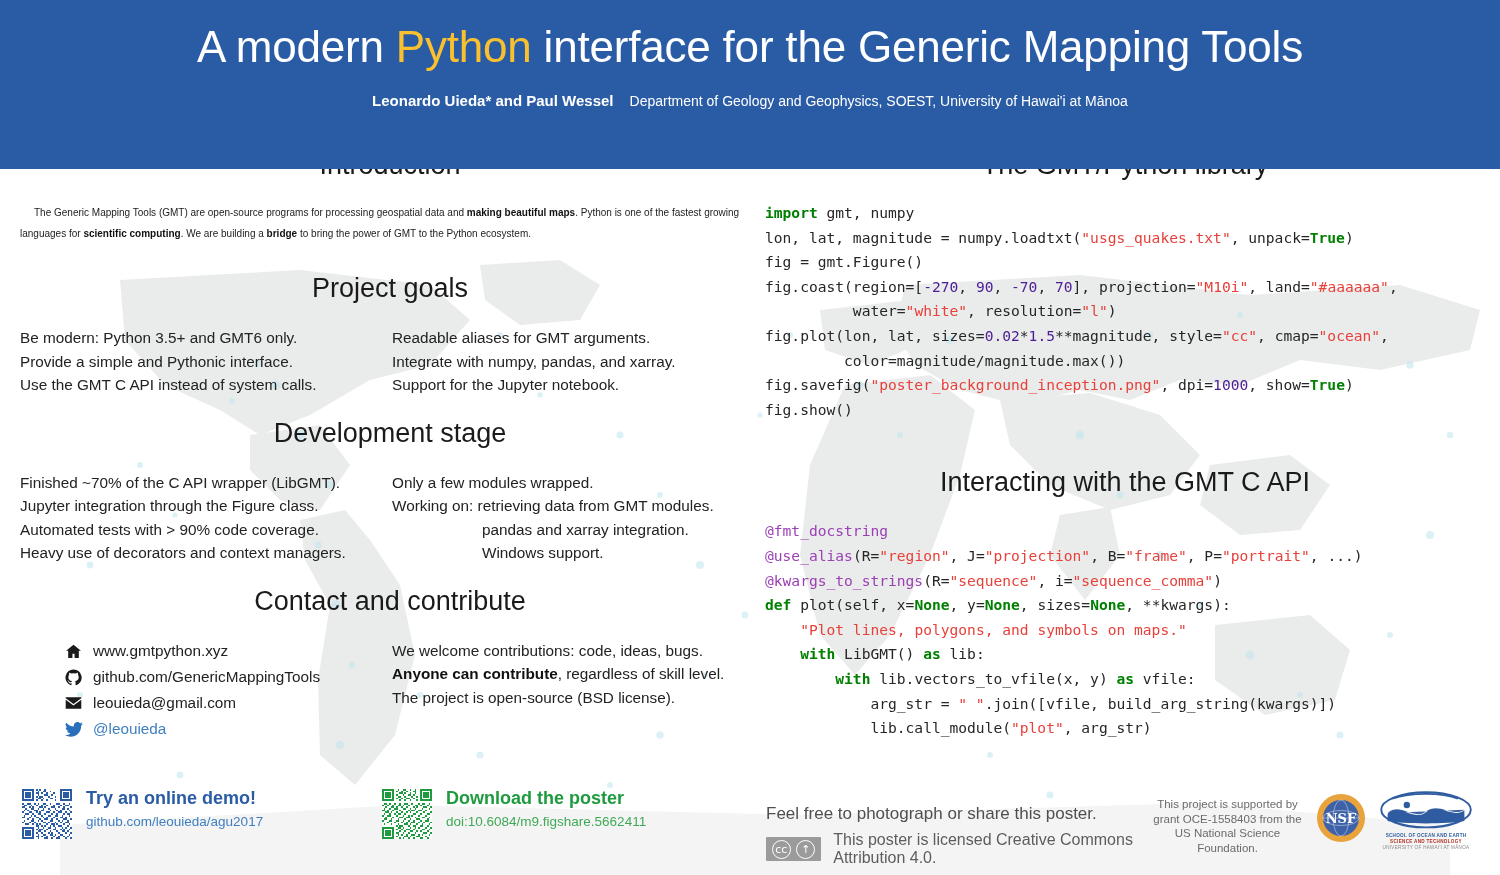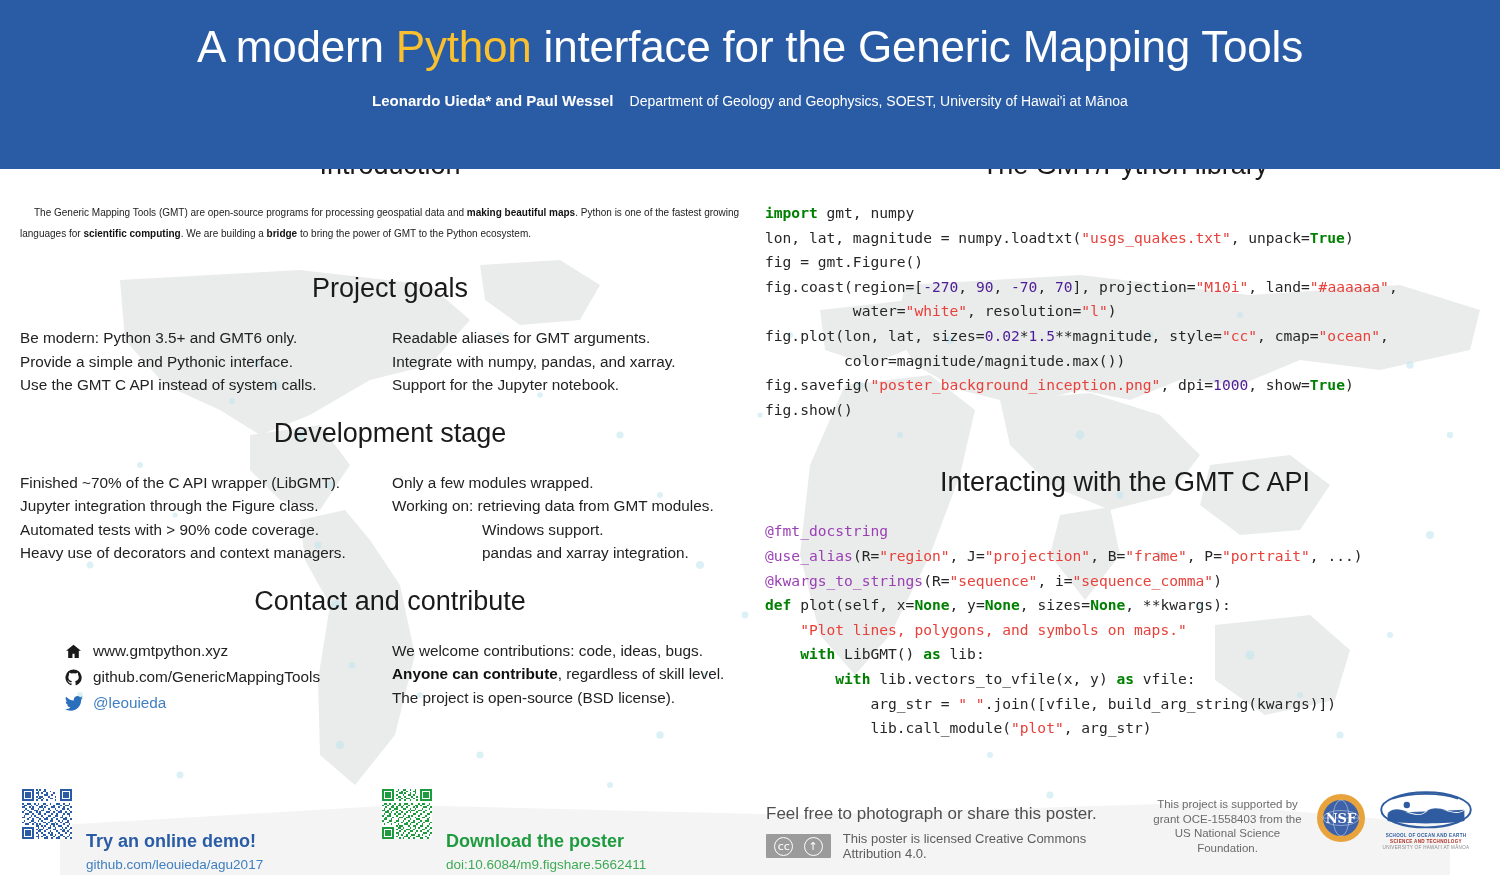--- a/index.html
+++ b/index.html
@@ -144,21 +144,21 @@
   .str  { color: #e8403a; }
   .num  { color: #4c1d95; }
   .dec  { color: #9b3fb5; }
 
   
   #footer { position: absolute; left:0; top: 775px; width:1500px; height:100px; z-index: 6; }
 
   .qr-block { position: absolute; display:flex; align-items:flex-start; }
   .qr-img { width: 50px; height: 50px; margin-top: 2px; }
   .qr-text { margin-left: 14px; }
-  .qr-title { font-size: 18px; font-weight: bold; line-height: 22px; margin-top: 43px; }
+  .qr-title { font-size: 18px; font-weight: bold; line-height: 22px; }
   .qr-sub { font-size: 13.5px; line-height: 20px; margin-top: 3px; }
 
   #qr-demo   { left: 22px;  top: 12px; }
   #qr-demo .qr-title { color: #2a5ca5; }
   #qr-demo .qr-sub   { color: #3f7fc1; }
   #qr-poster { left: 382px; top: 12px; }
   #qr-poster .qr-title { color: #1f9b3f; }
   #qr-poster .qr-sub   { color: #3faa55; }
 
   #license { position: absolute; left: 766px; top: 28px; width: 380px; }
@@ -173,21 +173,21 @@
     padding: 0 3px;
   }
   .cc-circle {
     width: 17px; height: 17px; border-radius: 50%;
     border: 1.8px solid #ffffff;
     color: #ffffff;
     font-size: 11px;
     display:flex; align-items:center; justify-content:center;
     font-family: "DejaVu Sans", sans-serif;
   }
-  #license-text { font-size: 13px; color: #5d5d5d; margin-left: 12px; }
+  #license-text { font-size: 16px; color: #5d5d5d; margin-left: 12px; }
 
   #grant {
     position: absolute; left: 1145px; top: 22px; width: 165px;
     text-align: center;
     font-size: 11.5px;
     line-height: 14.5px;
     color: #6b6b6b;
   }
   #logos { position: absolute; left: 1316px; top: 14px; display:flex; align-items:center; gap: 12px; }
   #nsf-logo { width: 50px; height: 50px; }
@@ -312,22 +312,22 @@
     <div class="twocol" style="margin-top:22px;">
       <div class="c1">
         <div class="line">Finished ~70% of the C API wrapper (LibGMT).</div>
         <div class="line">Jupyter integration through the Figure class.</div>
         <div class="line">Automated tests with &gt; 90% code coverage.</div>
         <div class="line">Heavy use of decorators and context managers.</div>
       </div>
       <div class="c2">
         <div class="line">Only a few modules wrapped.</div>
         <div class="line">Working on: retrieving data from GMT modules.</div>
+        <div class="line indent-r">pandas and xarray integration.</div>
         <div class="line indent-r">Windows support.</div>
-        <div class="line indent-r">pandas and xarray integration.</div>
       </div>
     </div>
 
     <h2 class="section" style="margin-top:21px;text-align:center;">Contact and contribute</h2>
     <div class="twocol" id="contact-wrap" style="margin-top:22px;">
       <div id="contact-list">
 
         <div class="contact-row">
           <span class="ci">
             <svg width="17" height="17" viewBox="0 0 24 24" fill="#1a1a1a">
@@ -339,20 +339,29 @@
 
         <div class="contact-row">
           <span class="ci">
             <svg width="17" height="17" viewBox="0 0 24 24" fill="#1a1a1a">
                 <path d="M12 .6A11.4 11.4 0 0 0 8.4 22.8c.57.1.78-.25.78-.55v-2c-3.17.7-3.84-1.5-3.84-1.5-.52-1.33-1.27-1.68-1.27-1.68-1.04-.7.08-.69.08-.69 1.15.08 1.75 1.18 1.75 1.18 1.02 1.75 2.68 1.25 3.34.95.1-.74.4-1.25.72-1.54-2.53-.29-5.2-1.27-5.2-5.64 0-1.25.45-2.27 1.18-3.07-.12-.29-.51-1.45.11-3.02 0 0 .96-.31 3.15 1.17a10.9 10.9 0 0 1 5.74 0c2.18-1.48 3.14-1.17 3.14-1.17.63 1.57.24 2.73.12 3.02.74.8 1.18 1.82 1.18 3.07 0 4.38-2.68 5.35-5.23 5.63.42.36.78 1.06.78 2.14v3.17c0 .3.2.66.79.55A11.4 11.4 0 0 0 12 .6Z"></path>
               </svg>
           </span>
           <span class="ctext">github.com/GenericMappingTools</span>
         </div>
 
+        <div class="contact-row">
+          <span class="ci">
+            <svg width="17" height="14" viewBox="0 0 24 18" fill="#1a1a1a">
+                <path d="M0 0h24v18H0z" fill="none"></path>
+                <path d="M1 1h22v1.2L12 10.5 1 2.2V1Zm0 3.4 11 8.3 11-8.3V17H1V4.4Z"></path>
+              </svg>
+          </span>
+          <span class="ctext">leouieda@gmail.com</span>
+        </div>
 
         <div class="contact-row">
           <span class="ci">
             <svg width="18" height="15" viewBox="0 0 24 20" fill="#2a6fbb">
                 <path d="M24 2.4a9.7 9.7 0 0 1-2.83.78A4.93 4.93 0 0 0 23.34.45a9.86 9.86 0 0 1-3.13 1.2A4.92 4.92 0 0 0 11.8 6.1 13.96 13.96 0 0 1 1.67.9 4.92 4.92 0 0 0 3.2 7.48 4.9 4.9 0 0 1 .96 6.86v.06a4.93 4.93 0 0 0 3.95 4.83c-.72.2-1.5.23-2.22.08a4.93 4.93 0 0 0 4.6 3.42A9.88 9.88 0 0 1 0 17.28 13.94 13.94 0 0 0 7.55 19.5c9.05 0 14-7.5 14-14v-.64A9.94 9.94 0 0 0 24 2.4Z"></path>
               </svg>
           </span>
           <span class="ctext link">@leouieda</span>
         </div>
       </div>

